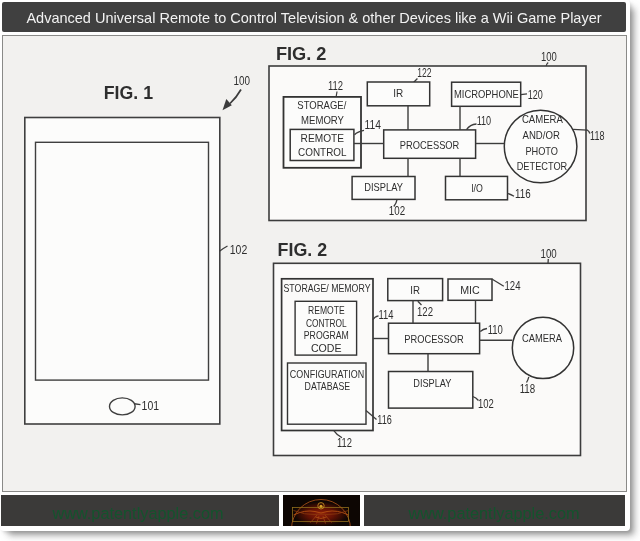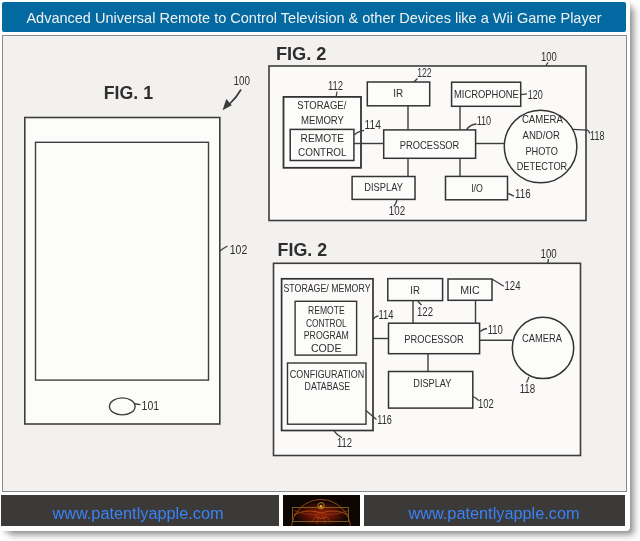--- a/index.html
+++ b/index.html
@@ -1,25 +1,25 @@
 <!DOCTYPE html>
 <html><head>
 <meta charset="utf-8">
 <style>
   html,body{margin:0;padding:0;width:640px;height:541px;background:#fff;overflow:hidden;}
   body{font-family:"Liberation Sans",sans-serif;position:relative;}
   .card{position:absolute;left:0;top:0;width:630px;height:531px;background:#fff;border-radius:4px;
         box-shadow:6px 6px 7px -2px rgba(100,100,100,.65), 2px 2px 3px rgba(150,150,150,.25);}
-  .topbar{position:absolute;left:2px;top:2px;width:624px;height:30px;background:#0369a1;border-radius:2px;}
+  .topbar{position:absolute;left:2px;top:2px;width:624px;height:30px;background:#404040;border-radius:2px;}
   .topbar span{position:absolute;left:0;width:100%;top:9px;text-align:center;color:#f2f2f2;
         font-size:14.5px;letter-spacing:0;white-space:nowrap;line-height:1;}
   .main{position:absolute;left:2px;top:35px;width:625px;height:457px;background:#f2f1ef;
         border:1px solid #8a8a88;box-sizing:border-box;}
   .botbar{position:absolute;left:1px;top:495px;width:624px;height:31px;background:#3b3a39;}
-  .bottext{position:absolute;top:505px;color:#3b82f6;font-size:16.3px;letter-spacing:0;line-height:1;width:200px;text-align:center;}
+  .bottext{position:absolute;top:505px;color:#14532d;font-size:16.3px;letter-spacing:0;line-height:1;width:200px;text-align:center;}
   .logo{position:absolute;left:279px;top:495px;width:85px;height:31px;background:#ffffff;}
   svg{position:absolute;left:0;top:0;}
 </style>
 </head>
 <body>
 <div class="card">
   <div class="topbar">
       <span>Advanced Universal Remote to Control Television &amp; other Devices like a Wii Game Player</span>
     </div>
   <div class="main"></div>

